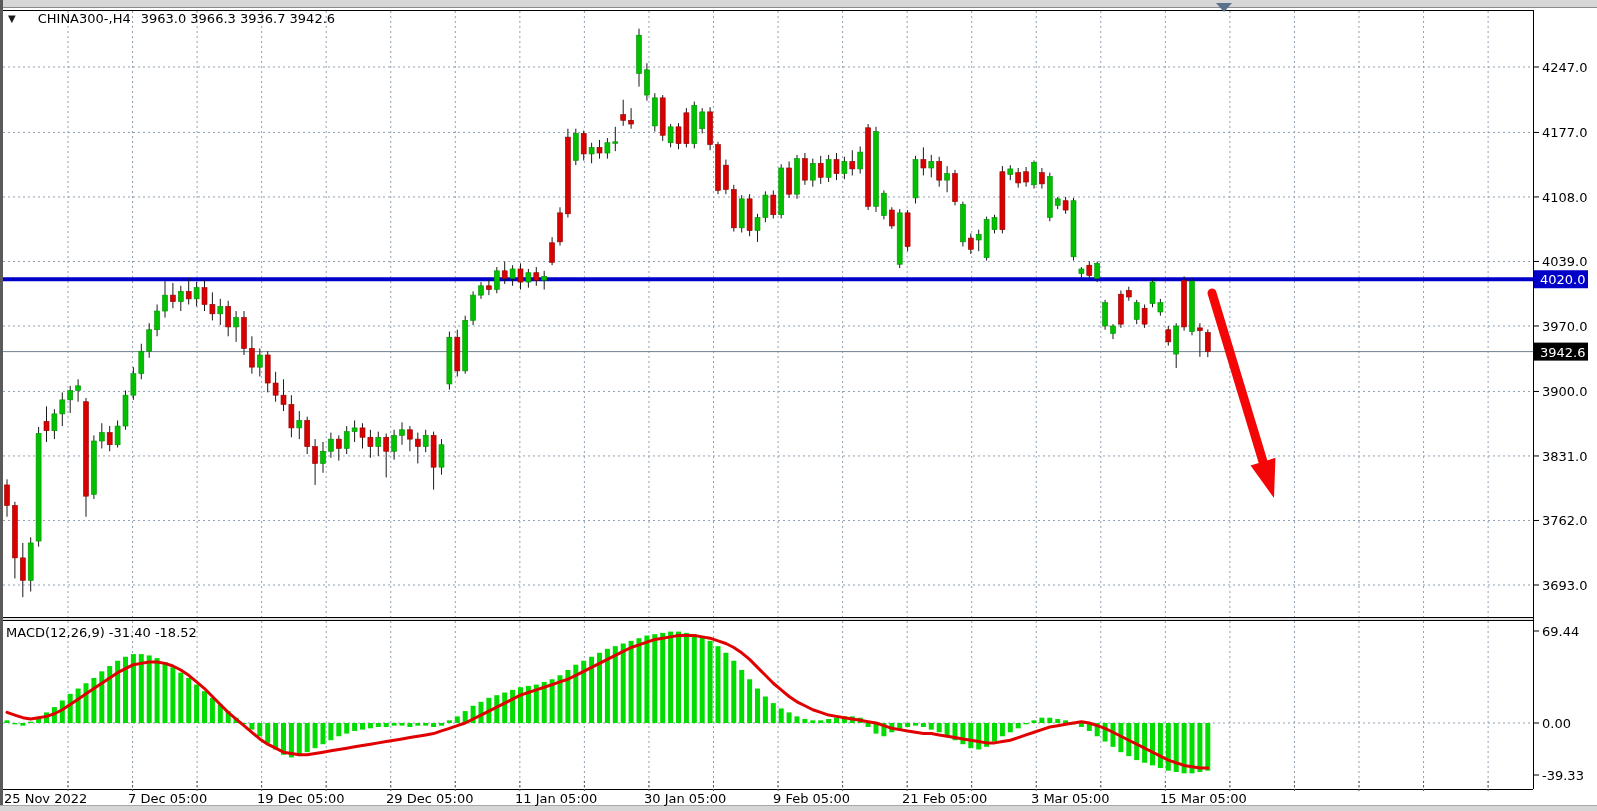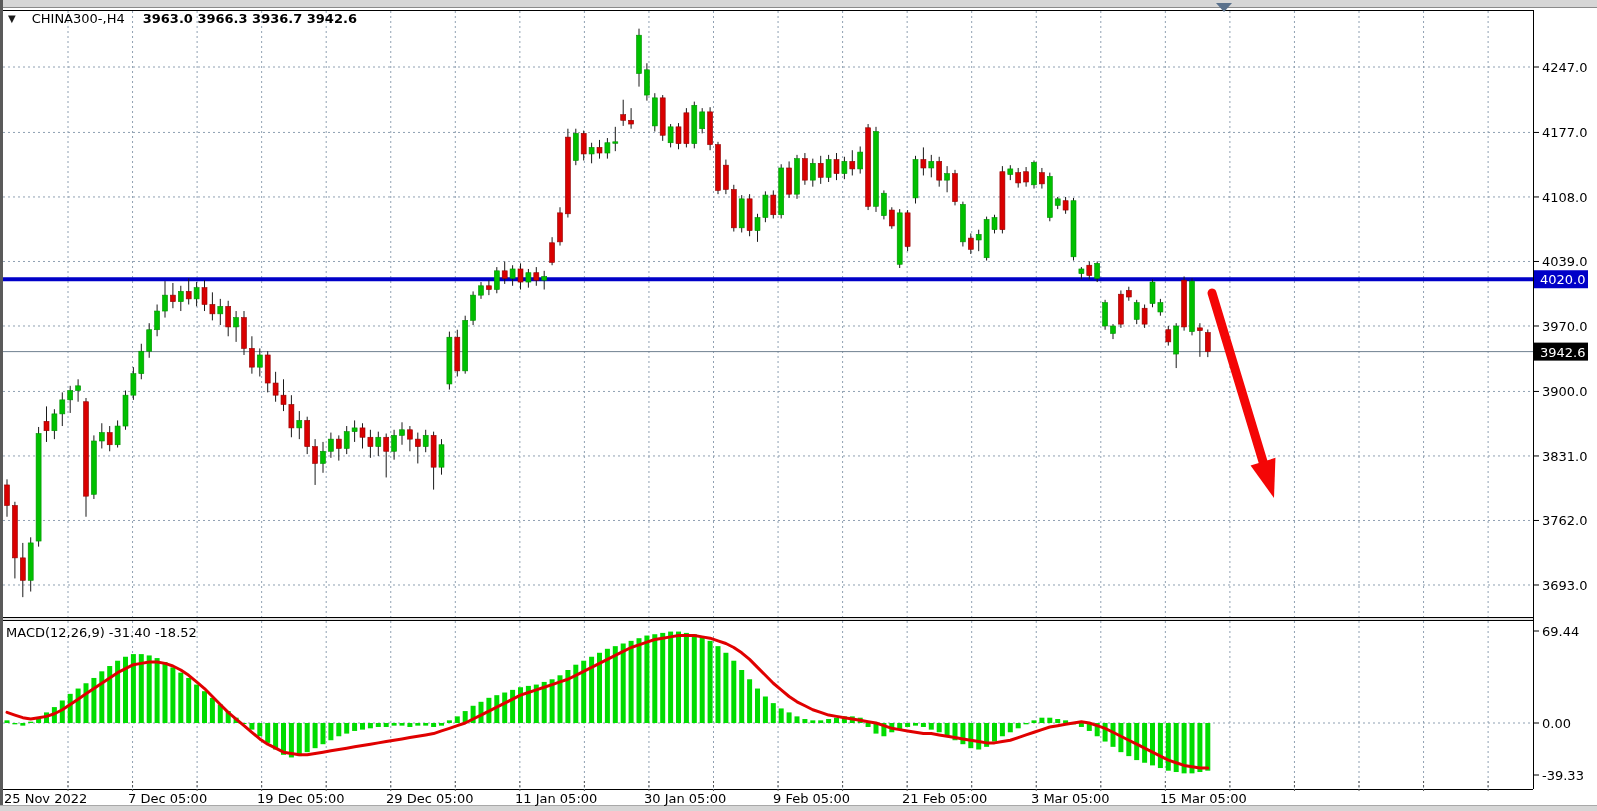--- a/index.html
+++ b/index.html
@@ -2,22 +2,22 @@
 <html><head>
 <meta charset="utf-8">
 <style>
   html,body{margin:0;padding:0;background:#ffffff;}
   .chart-window{position:relative;width:1597px;height:811px;background:#ffffff;overflow:hidden;
     font-family:"DejaVu Sans","Liberation Sans",sans-serif;}
   svg{position:absolute;left:0;top:0;}
   .hud{position:absolute;color:#000;font-size:13px;white-space:nowrap;}
   #title-bar{left:8px;top:11px;}
   #title-bar .marker{font-size:10px;position:relative;top:-1px;color:#1a1a1a;}
-  #title-bar .sym{margin-left:16px;}
-  #title-bar .vals{margin-left:18px;font-weight:bold;}
+  #title-bar .sym{margin-left:22px;}
+  #title-bar .vals{margin-left:10px;}
   #macd-label{left:6px;top:625px;}
 </style>
 </head>
 <body>
 
 <div class="chart-window">
   <svg id="chart" width="1597" height="811">
     <g id="g-frame">
         <rect x="0" y="0" width="1597" height="7" fill="#d6d6d6"></rect>
         <rect x="0" y="7" width="1597" height="1" fill="#8a8a8a"></rect>

